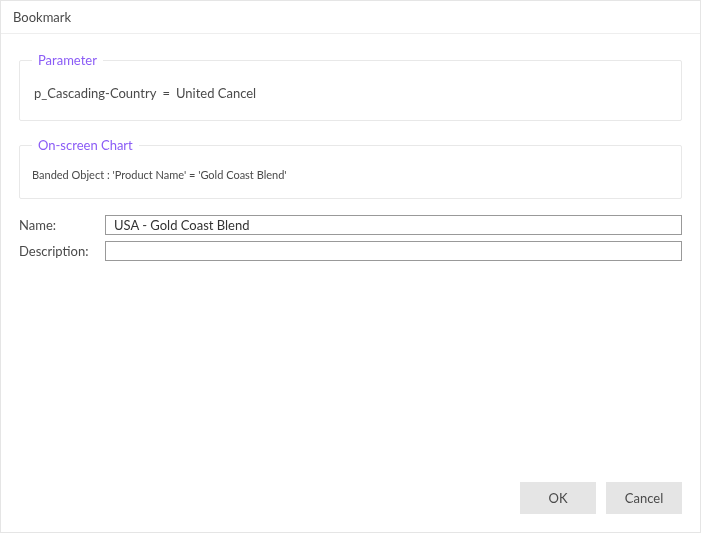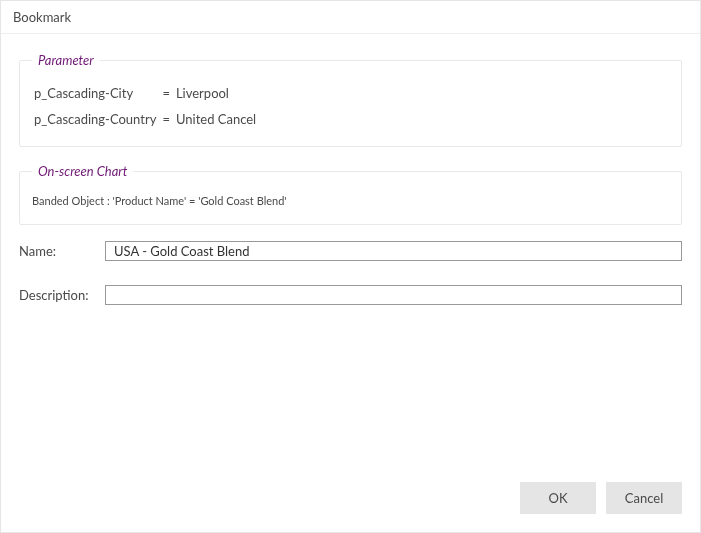--- a/index.html
+++ b/index.html
@@ -34,22 +34,21 @@
     }
     fieldset {
       border: 1px solid #e8e8e8;
       border-radius: 2px;
       margin-bottom: 16px;
       padding: 12px 12px 14px 12px;
     }
     legend {
       padding: 0 6px;
       font-size: 13px;
-      color: #701a75;
-      font-style: italic;
+      color: #8b5cf6;
     }
     .param-table {
       border-collapse: collapse;
     }
     .param-table td {
       padding: 5px 2px;
       font-size: 13px;
       color: #4a4a4a;
       white-space: nowrap;
     }
@@ -58,21 +57,21 @@
       padding-right: 4px;
     }
     .filter-line {
       font-size: 11px;
       color: #4a4a4a;
       padding: 3px 0;
     }
     .form-row {
       display: flex;
       align-items: center;
-      margin-bottom: 24px;
+      margin-bottom: 6px;
     }
     .form-label {
       width: 86px;
       font-size: 13px;
       color: #4a4a4a;
     }
     .form-input {
       flex: 1;
       height: 20px;
       border: 1px solid #999999;
@@ -105,25 +104,20 @@
 
 <div class="dialog">
   <div class="dialog-header">Bookmark</div>
 
   <div class="dialog-body">
 
     <fieldset>
       <legend>Parameter</legend>
       <table class="param-table">
         <tbody>
-            <tr>
-          <td>p_Cascading-City</td>
-          <td class="eq">=</td>
-          <td>Liverpool</td>
-        </tr>
         <tr>
           <td>p_Cascading-Country</td>
           <td class="eq">=</td>
           <td>United Cancel</td>
         </tr>
       </tbody>
         </table>
     </fieldset>
 
     <fieldset>

